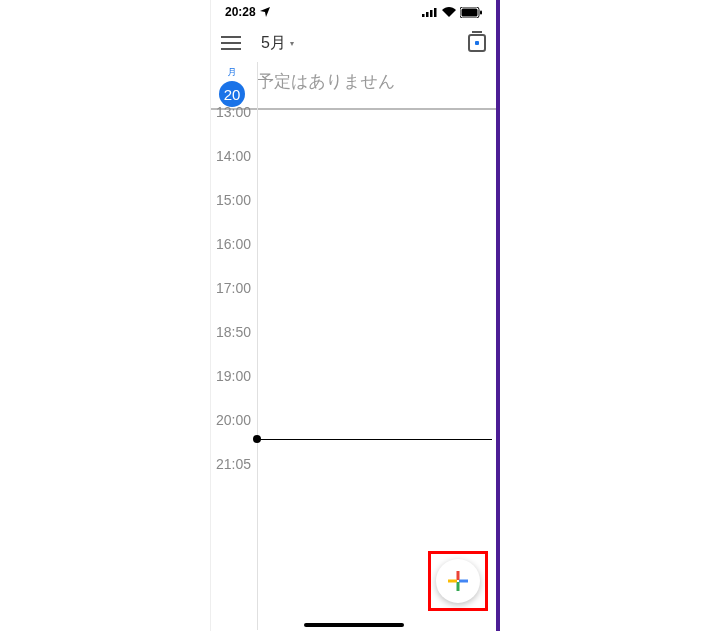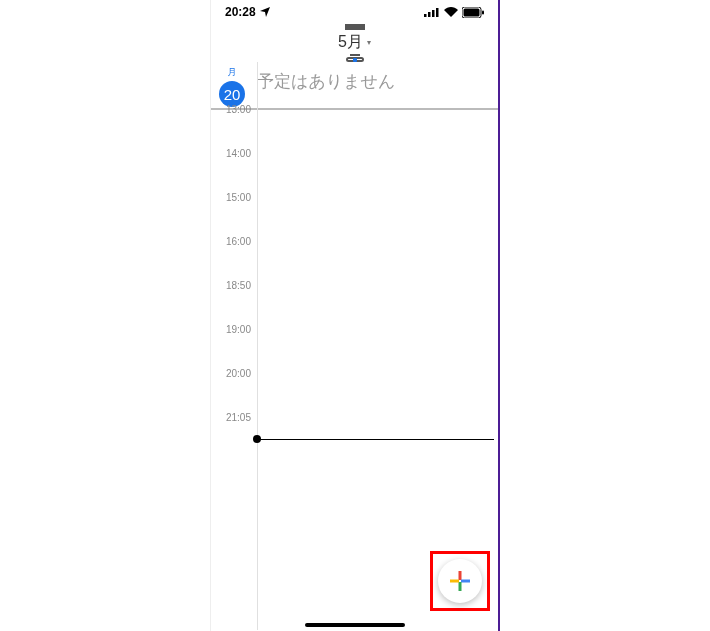--- a/index.html
+++ b/index.html
@@ -11,40 +11,39 @@
       display: flex;
       justify-content: center;
     }
     .phone {
       width: 290px;
       height: 631px;
       background: #fff;
       position: relative;
       overflow: hidden;
       border-left: 1px solid #eee;
-      border-right: 2px solid #4c1d95;
+      border-right: 4px solid #4c1d95;
     }
     .status-bar {
       height: 24px;
       display: flex;
       justify-content: space-between;
       align-items: center;
       padding: 0 14px;
       font-size: 12px;
       font-weight: 600;
     }
     .status-left { display: flex; align-items: center; gap: 4px; }
     .status-right { display: flex; align-items: center; gap: 4px; }
     .header {
       height: 38px;
       display: flex;
       align-items: center;
       padding: 0 10px;
-      gap: 2px;
-      flex-direction: column;
+      gap: 20px;
     }
     .menu-icon {
       width: 20px;
       height: 14px;
       display: flex;
       flex-direction: column;
       justify-content: space-between;
       cursor: pointer;
     }
     .menu-icon span {
@@ -140,21 +139,21 @@
     .hour-row {
       height: 44px;
       position: relative;
     }
     .hour-label {
       position: absolute;
       left: 0;
       top: -6px;
       width: 40px;
       text-align: right;
-      font-size: 10px;
+      font-size: 14px;
       color: #888;
     }
     .now-line {
       position: absolute;
       left: 46px;
       right: 4px;
       height: 1px;
       background: #000;
     }
     .now-dot {
@@ -261,20 +260,23 @@
         <div class="hour-row">
           <div class="hour-label">14:00</div>
         </div>
         <div class="hour-row">
           <div class="hour-label">15:00</div>
         </div>
         <div class="hour-row">
           <div class="hour-label">16:00</div>
         </div>
         <div class="hour-row">
+          <div class="hour-label">17:00</div>
+        </div>
+        <div class="hour-row">
           <div class="hour-label">18:50</div>
         </div>
         <div class="hour-row">
           <div class="hour-label">19:00</div>
         </div>
         <div class="hour-row">
           <div class="hour-label">20:00</div>
         </div>
         <div class="hour-row">
           <div class="hour-label">21:05</div>

